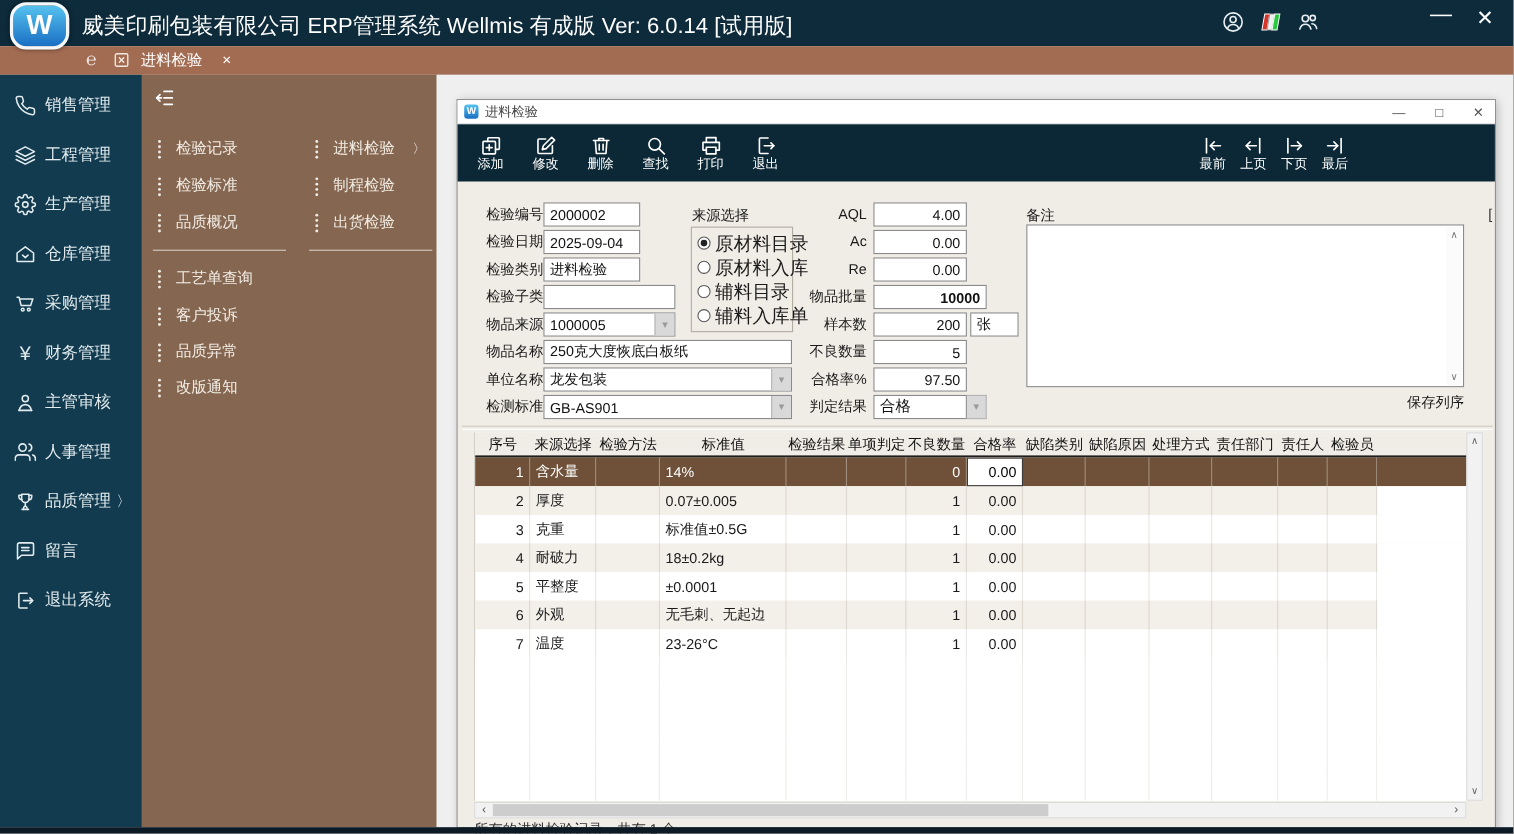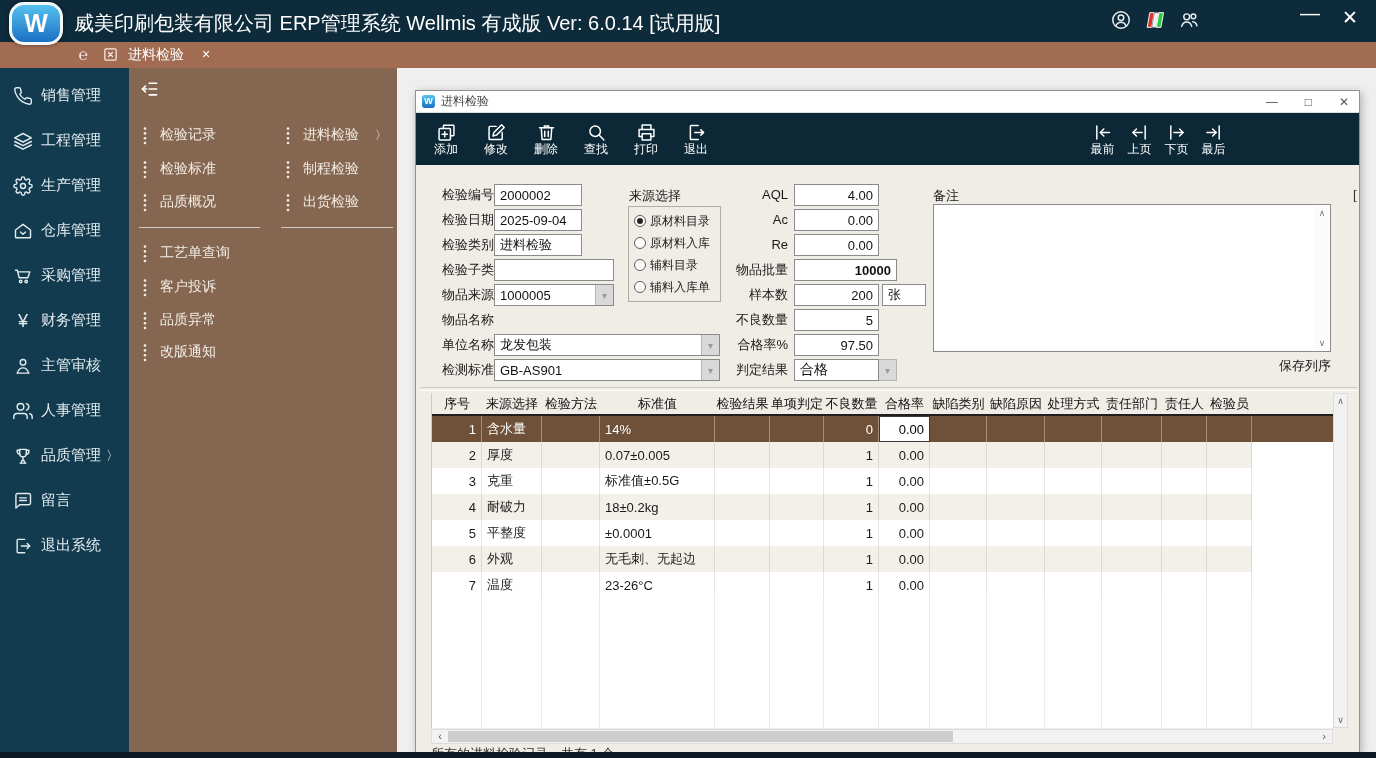--- a/index.html
+++ b/index.html
@@ -66,21 +66,21 @@
   .finput.num{text-align:right;}
   .combo{position:absolute;height:22px;box-sizing:border-box;border:1px solid #8a8a8a;background:#fff;display:flex;}
   .combo input{flex:1;border:0;outline:0;font-size:13px;font-family:inherit;padding:0 5px;background:transparent;color:#111;min-width:0;}
   .combo .cbtn{width:17px;flex:none;background:#d9d9d9;border-left:1px solid #b5b5b5;color:#9a9a9a;
                font-size:10px;display:flex;align-items:center;justify-content:center;}
   .combo-out{position:absolute;display:flex;height:22px;}
   .combo-out .cin{width:85px;box-sizing:border-box;border:1px solid #8a8a8a;background:#fff;font-size:14px;font-family:inherit;padding:0 5px;color:#111;}
   .combo-out .cbtn{width:18px;box-sizing:border-box;background:#d9d9d9;border:1px solid #b5b5b5;border-left:0;color:#9a9a9a;font-size:10px;display:flex;align-items:center;justify-content:center;}
   .groupbox{position:absolute;left:212px;top:115px;width:93px;height:96px;border:1px solid #b3aca1;box-sizing:border-box;}
   .gb-label{position:absolute;left:213px;top:96px;font-size:13px;color:#1a1a1a;}
-  .radio-row{position:absolute;left:218px;height:16px;display:flex;align-items:center;font-size:12px;color:#1a1a1a;}
+  .radio-row{position:absolute;left:218px;height:16px;display:flex;align-items:center;font-size:17px;color:#1a1a1a;}
   .rb{width:12px;height:12px;border:1px solid #5a5a5a;border-radius:50%;background:#fff;margin-right:4px;position:relative;flex:none;box-sizing:border-box;}
   .rb.on::after{content:"";position:absolute;left:2px;top:2px;width:6px;height:6px;border-radius:50%;background:#222;}
   .remark-label{position:absolute;left:517px;top:96px;font-size:13px;color:#1a1a1a;}
   .remark{position:absolute;left:517px;top:113px;width:398px;height:148px;background:#fff;border:1px solid #8a8a8a;box-sizing:border-box;}
   .remark .sb{position:absolute;right:1px;top:1px;bottom:1px;width:14px;background:#fbfbfb;display:flex;flex-direction:column;justify-content:space-between;align-items:center;color:#777;font-size:9px;padding:2px 0;box-sizing:border-box;}
   .save-order{position:absolute;left:845px;top:266px;width:70px;text-align:right;font-size:13px;color:#1a1a1a;}
   .bracket{position:absolute;left:937px;top:96px;font-size:13px;color:#333;}
   .fsep{position:absolute;left:4px;top:296px;width:937px;height:2px;border-top:1px solid #cfc9c0;border-bottom:1px solid #fff;}
 
   
@@ -459,20 +459,21 @@
     <span class="flabel" style="left:10px;top:143px;width:68px">检验类别</span>
     <input class="finput" style="left: 78px; top: 143px; width: 88px;" value="进料检验">
     <span class="flabel" style="left:10px;top:168px;width:68px">检验子类</span>
     <input class="finput" style="left: 78px; top: 168px; width: 120px;" value="">
     <span class="flabel" style="left:10px;top:193px;width:68px">物品来源</span>
     <span class="combo" style="left:78px;top:193px;width:120px">
       <input value="1000005" style="">
       <span class="cbtn">▾</span>
     </span>
     <span class="flabel" style="left:10px;top:218px;width:68px">物品名称</span>
+    <input class="finput" style="left: 78px; top: 218px; width: 226px;" value="250克大度恢底白板纸">
     <span class="flabel" style="left:10px;top:243px;width:68px">单位名称</span>
     <span class="combo" style="left:78px;top:243px;width:226px">
       <input value="龙发包装" style="">
       <span class="cbtn">▾</span>
     </span>
     <span class="flabel" style="left:10px;top:268px;width:68px">检测标准</span>
     <span class="combo" style="left:78px;top:268px;width:226px">
       <input value="GB-AS901" style="">
       <span class="cbtn">▾</span>
     </span>

